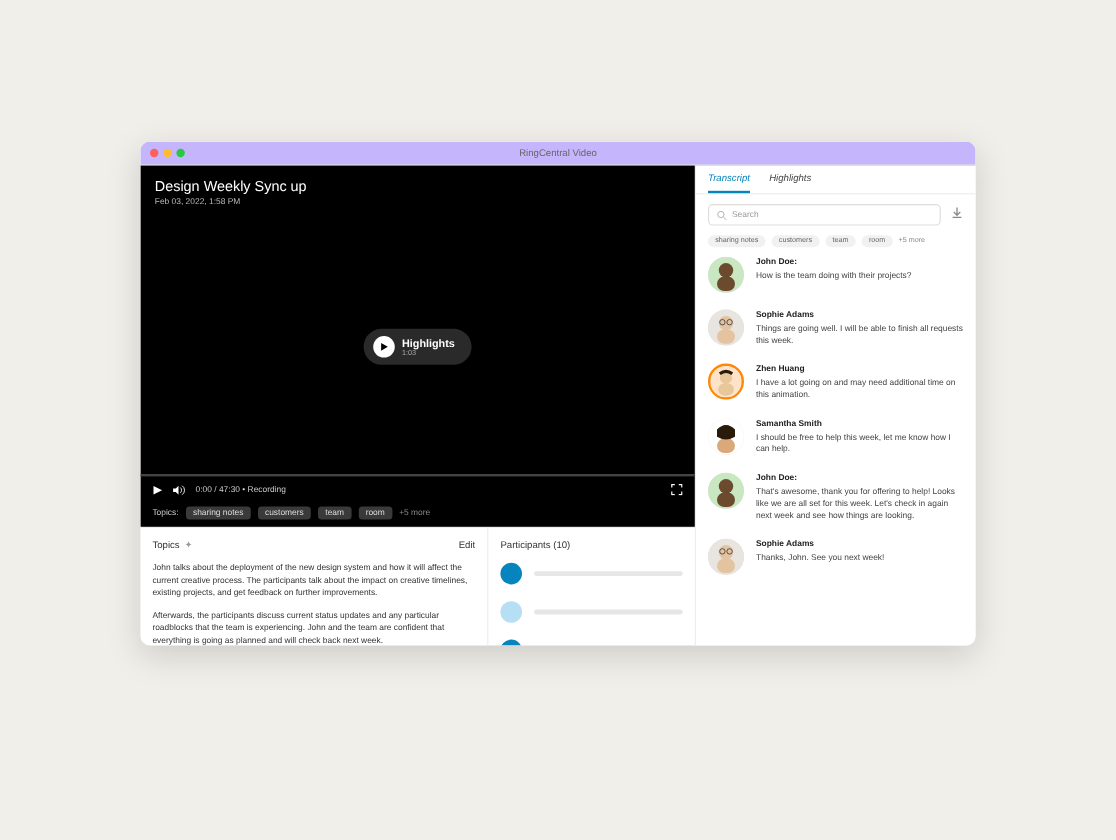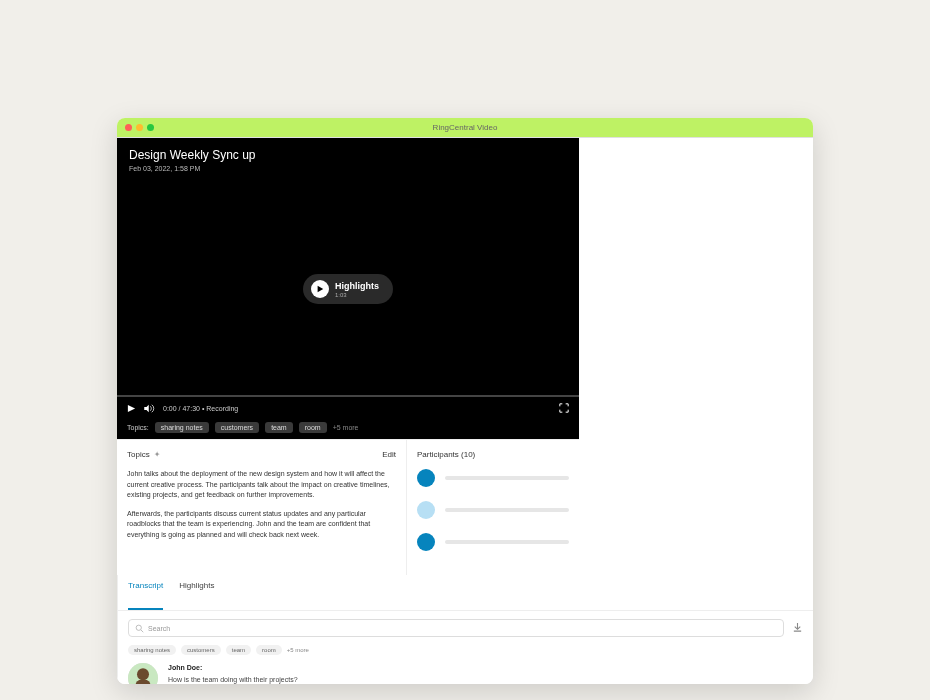--- a/index.html
+++ b/index.html
@@ -16,21 +16,21 @@
   }
   .window {
     width: 696px;
     background: #fff;
     border-radius: 8px;
     box-shadow: 0 8px 28px rgba(0,0,0,0.15);
     overflow: hidden;
   }
   .titlebar {
     height: 20px;
-    background: #bef264;
+    background: #c4b5fd;
     border-bottom: 1px solid #e0e0e0;
     display: flex;
     align-items: center;
     position: relative;
   }
   .traffic {
     display: flex;
     gap: 4px;
     padding-left: 8px;
   }
@@ -40,22 +40,21 @@
   .dot.green { background: #28c840; }
   .titlebar-title {
     position: absolute;
     left: 0; right: 0;
     text-align: center;
     font-size: 8px;
     color: #666;
   }
   .content {
     display: flex;
-    height: 546px;
-    flex-direction: column;
+    height: 400px;
   }
   .left {
     width: 462px;
     display: flex;
     flex-direction: column;
   }
   .video-area {
     background: #000;
     color: #fff;
     position: relative;
@@ -205,23 +204,24 @@
     background: #fff;
   }
   .tabs {
     display: flex;
     padding: 6px 10px 0;
     gap: 16px;
     border-bottom: 1px solid #eee;
     font-size: 8px;
   }
   .tab {
-    padding-bottom: 18px;
+    padding-bottom: 6px;
     color: #444;
     cursor: pointer;
+    font-style: italic;
   }
   .tab.active {
     color: #0684bd;
     border-bottom: 2px solid #0684bd;
   }
   .search-row {
     display: flex;
     align-items: center;
     padding: 8px 10px;
     gap: 8px;

